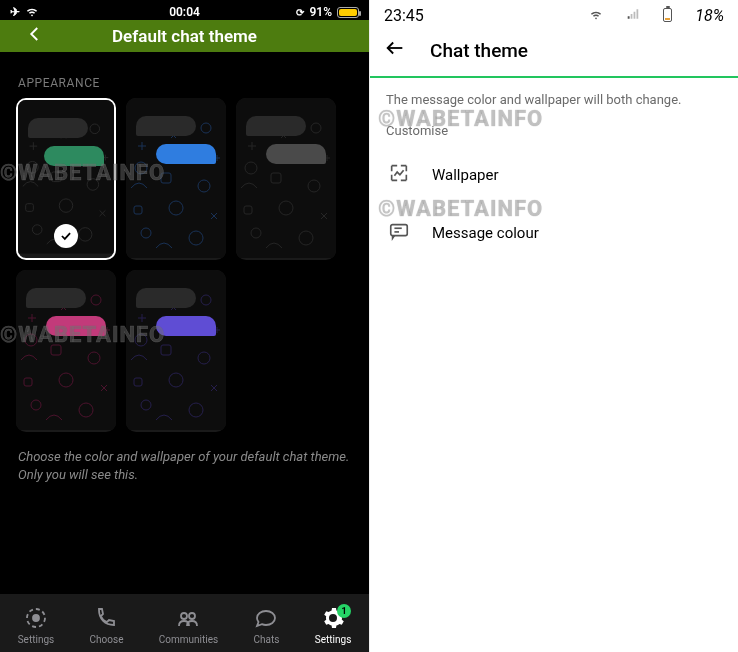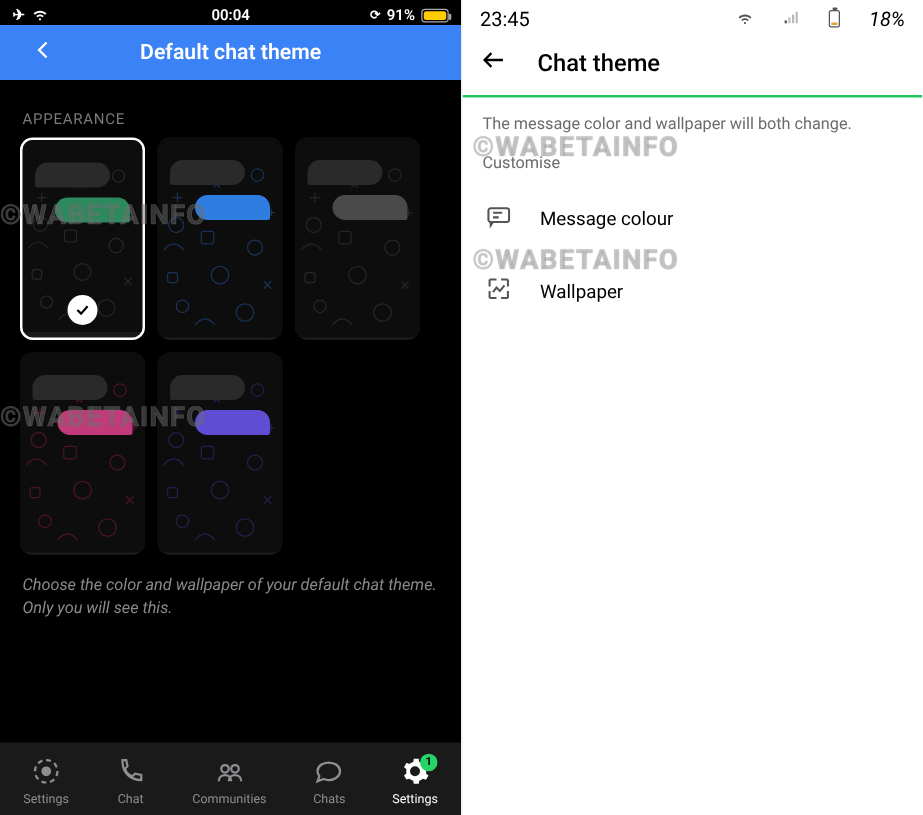--- a/index.html
+++ b/index.html
@@ -11,21 +11,21 @@
 
   
   .ios-status { height: 20px; display:flex; align-items:center; justify-content:space-between; padding: 4px 10px 0 10px; font-size: 12px; font-weight: 600;}
   .ios-status .left, .ios-status .right { display:flex; align-items:center; gap:5px; }
   .ios-status .time { position:absolute; left:50%; transform:translateX(-50%); }
   .ios-battery { width:22px; height:11px; border:1px solid #aaa; border-radius:3px; position:relative; }
   .ios-battery::after { content:""; position:absolute; right:-3px; top:3px; width:2px; height:5px; background:#aaa; border-radius:1px;}
   .ios-battery-fill { position:absolute; left:1px; top:1px; bottom:1px; width:90%; background:#ffcc00; border-radius:2px;}
 
   
-  .ios-header { height:44px; background:#3b82f6; display:flex; align-items:center; padding:0 26px; position:relative;}
+  .ios-header { height:32px; background:#4d7c0f; display:flex; align-items:center; padding:0 26px; position:relative;}
   .ios-header .title { position:absolute; left:50%; transform:translateX(-50%); font-size:17px; font-weight:600; color:#fff;}
   .back-chevron svg { width:18px; height:18px; }
 
   
   .section-label { color:#7a7a7a; font-size:12px; letter-spacing:0.6px; padding: 24px 18px 8px 18px; }
   .swatches { display:flex; flex-wrap:wrap; gap:10px; padding: 0 16px; }
   .swatch { width:100px; height:162px; border-radius:10px; position:relative; overflow:hidden; background:#1a1a1a; }
   .swatch.selected { border:2px solid #fff; }
   .pattern { position:absolute; inset:0; opacity:0.9; }
   .bubble-in { position:absolute; top:18px; left:10px; width:60px; height:20px; border-radius:10px 10px 10px 2px; background:#2a2a2a;}
@@ -238,21 +238,21 @@
         <span class="tab-icon-wrap"><svg viewBox="0 0 24 24" fill="none" stroke="currentColor" stroke-width="1.8">
             <circle cx="12" cy="12" r="9" stroke-dasharray="4 3"></circle>
             <circle cx="12" cy="12" r="3" fill="currentColor"></circle>
           </svg></span>
         <span>Settings</span>
       </div>
       <div class="tab">
         <span class="tab-icon-wrap"><svg viewBox="0 0 24 24" fill="none" stroke="currentColor" stroke-width="1.8">
             <path d="M5 4c0 9 6 15 15 15v-4l-5-1-2 2c-3-1-5-3-6-6l2-2-1-5H5z"></path>
           </svg></span>
-        <span>Chat</span>
+        <span>Choose</span>
       </div>
       <div class="tab">
         <span class="tab-icon-wrap"><svg viewBox="0 0 24 24" fill="none" stroke="currentColor" stroke-width="1.8">
             <circle cx="8" cy="10" r="3"></circle>
             <circle cx="16" cy="10" r="3"></circle>
             <path d="M3 20c0-3 2-5 5-5s5 2 5 5M11 20c0-3 2-5 5-5s5 2 5 5"></path>
           </svg></span>
         <span>Communities</span>
       </div>
       <div class="tab">
@@ -305,32 +305,32 @@
 
   <div class="and-desc">The message color and wallpaper will both change.</div>
   <div class="and-subhead">Customise</div>
 
   <div class="wm wm-light" style="top:106px; left:8px;">©WABETAINFO</div>
   <div class="wm wm-light" style="top:196px; left:8px;">©WABETAINFO</div>
 
   <div class="and-row">
     <span>
       <svg viewBox="0 0 24 24" fill="none" stroke="#555" stroke-width="1.8">
+          <path d="M4 4h6M4 4v6M20 4h-6M20 4v6M4 20h6M4 20v-6M20 20h-6M20 20v-6"></path>
+          <polyline points="7 15 10 11 13 14 17 9"></polyline>
+        </svg>
+    </span>
+    <span>Wallpaper</span>
+  </div>
+
+  <div class="and-row">
+    <span>
+      <svg viewBox="0 0 24 24" fill="none" stroke="#555" stroke-width="1.8">
           <rect x="3" y="5" width="18" height="12" rx="2"></rect>
           <path d="M7 17l-2 3v-3"></path>
           <line x1="7" y1="9" x2="15" y2="9"></line>
           <line x1="7" y1="13" x2="12" y2="13"></line>
         </svg>
     </span>
     <span>Message colour</span>
   </div>
 
-  <div class="and-row">
-    <span>
-      <svg viewBox="0 0 24 24" fill="none" stroke="#555" stroke-width="1.8">
-          <path d="M4 4h6M4 4v6M20 4h-6M20 4v6M4 20h6M4 20v-6M20 20h-6M20 20v-6"></path>
-          <polyline points="7 15 10 11 13 14 17 9"></polyline>
-        </svg>
-    </span>
-    <span>Wallpaper</span>
-  </div>
-
 </div>
 
 </body></html>

